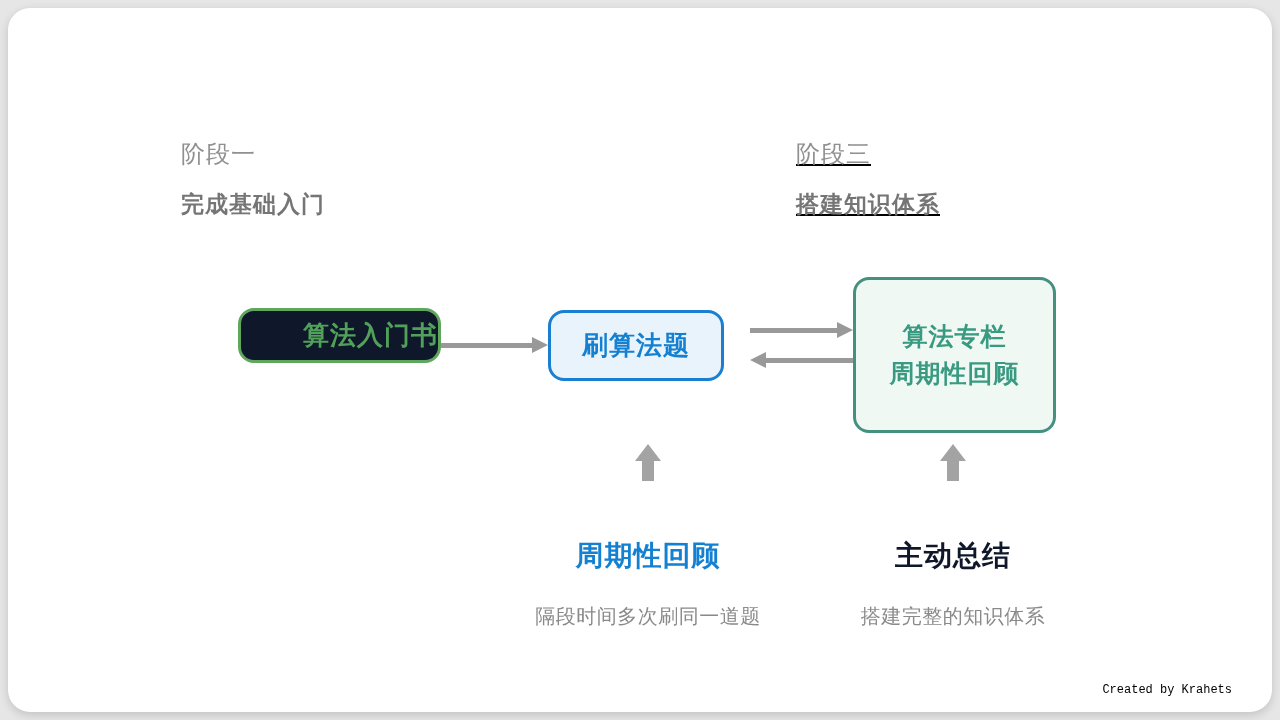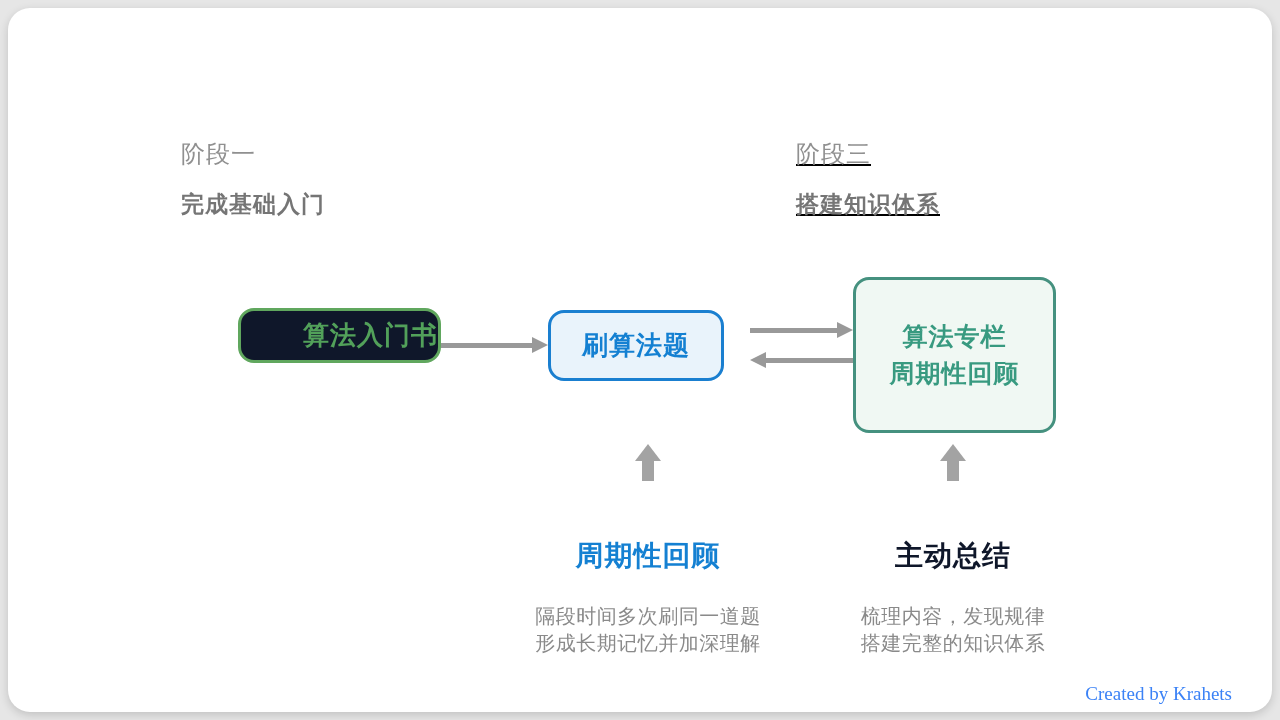--- a/index.html
+++ b/index.html
@@ -100,23 +100,23 @@
   .annot-desc {
     margin-top: 28px;
     font-size: 20px;
     line-height: 27px;
     color: #8a8a8a;
     letter-spacing: 0.5px;
   }
 
   .credit {
     right: 40px; top: 675px;
-    font-family: Liberation Serif, serif;
-    font-size: 19px;
-    color: #3b82f6;
+    font-family: Liberation Mono, monospace;
+    font-size: 12px;
+    color: #000000;
   }
 </style>
 </head>
 <body>
 
 <div class="card">
 
   <div class="abs stage-col" style="left:173px; top:130px;">
     <div class="stage-label">阶段一</div>
     <div class="stage-subtitle">完成基础入门</div>
@@ -156,26 +156,24 @@
   </div>
   <div class="abs up-arrow" style="left:932px; top:436px;">
     <div class="head"></div>
       <div class="shaft"></div>
   </div>
 
   <div class="abs annot" style="left:490px; top:509px;">
     <div class="annot-title annot-title-review">周期性回顾</div>
     <div class="annot-desc">
       <div>隔段时间多次刷同一道题</div>
-      <div>形成长期记忆并加深理解</div>
     </div>
   </div>
   <div class="abs annot" style="left:795px; top:509px;">
     <div class="annot-title annot-title-summary">主动总结</div>
     <div class="annot-desc">
-      <div>梳理内容，发现规律</div>
       <div>搭建完整的知识体系</div>
     </div>
   </div>
 
   <div class="abs credit">Created by Krahets</div>
 
 </div>
 
 </body></html>

